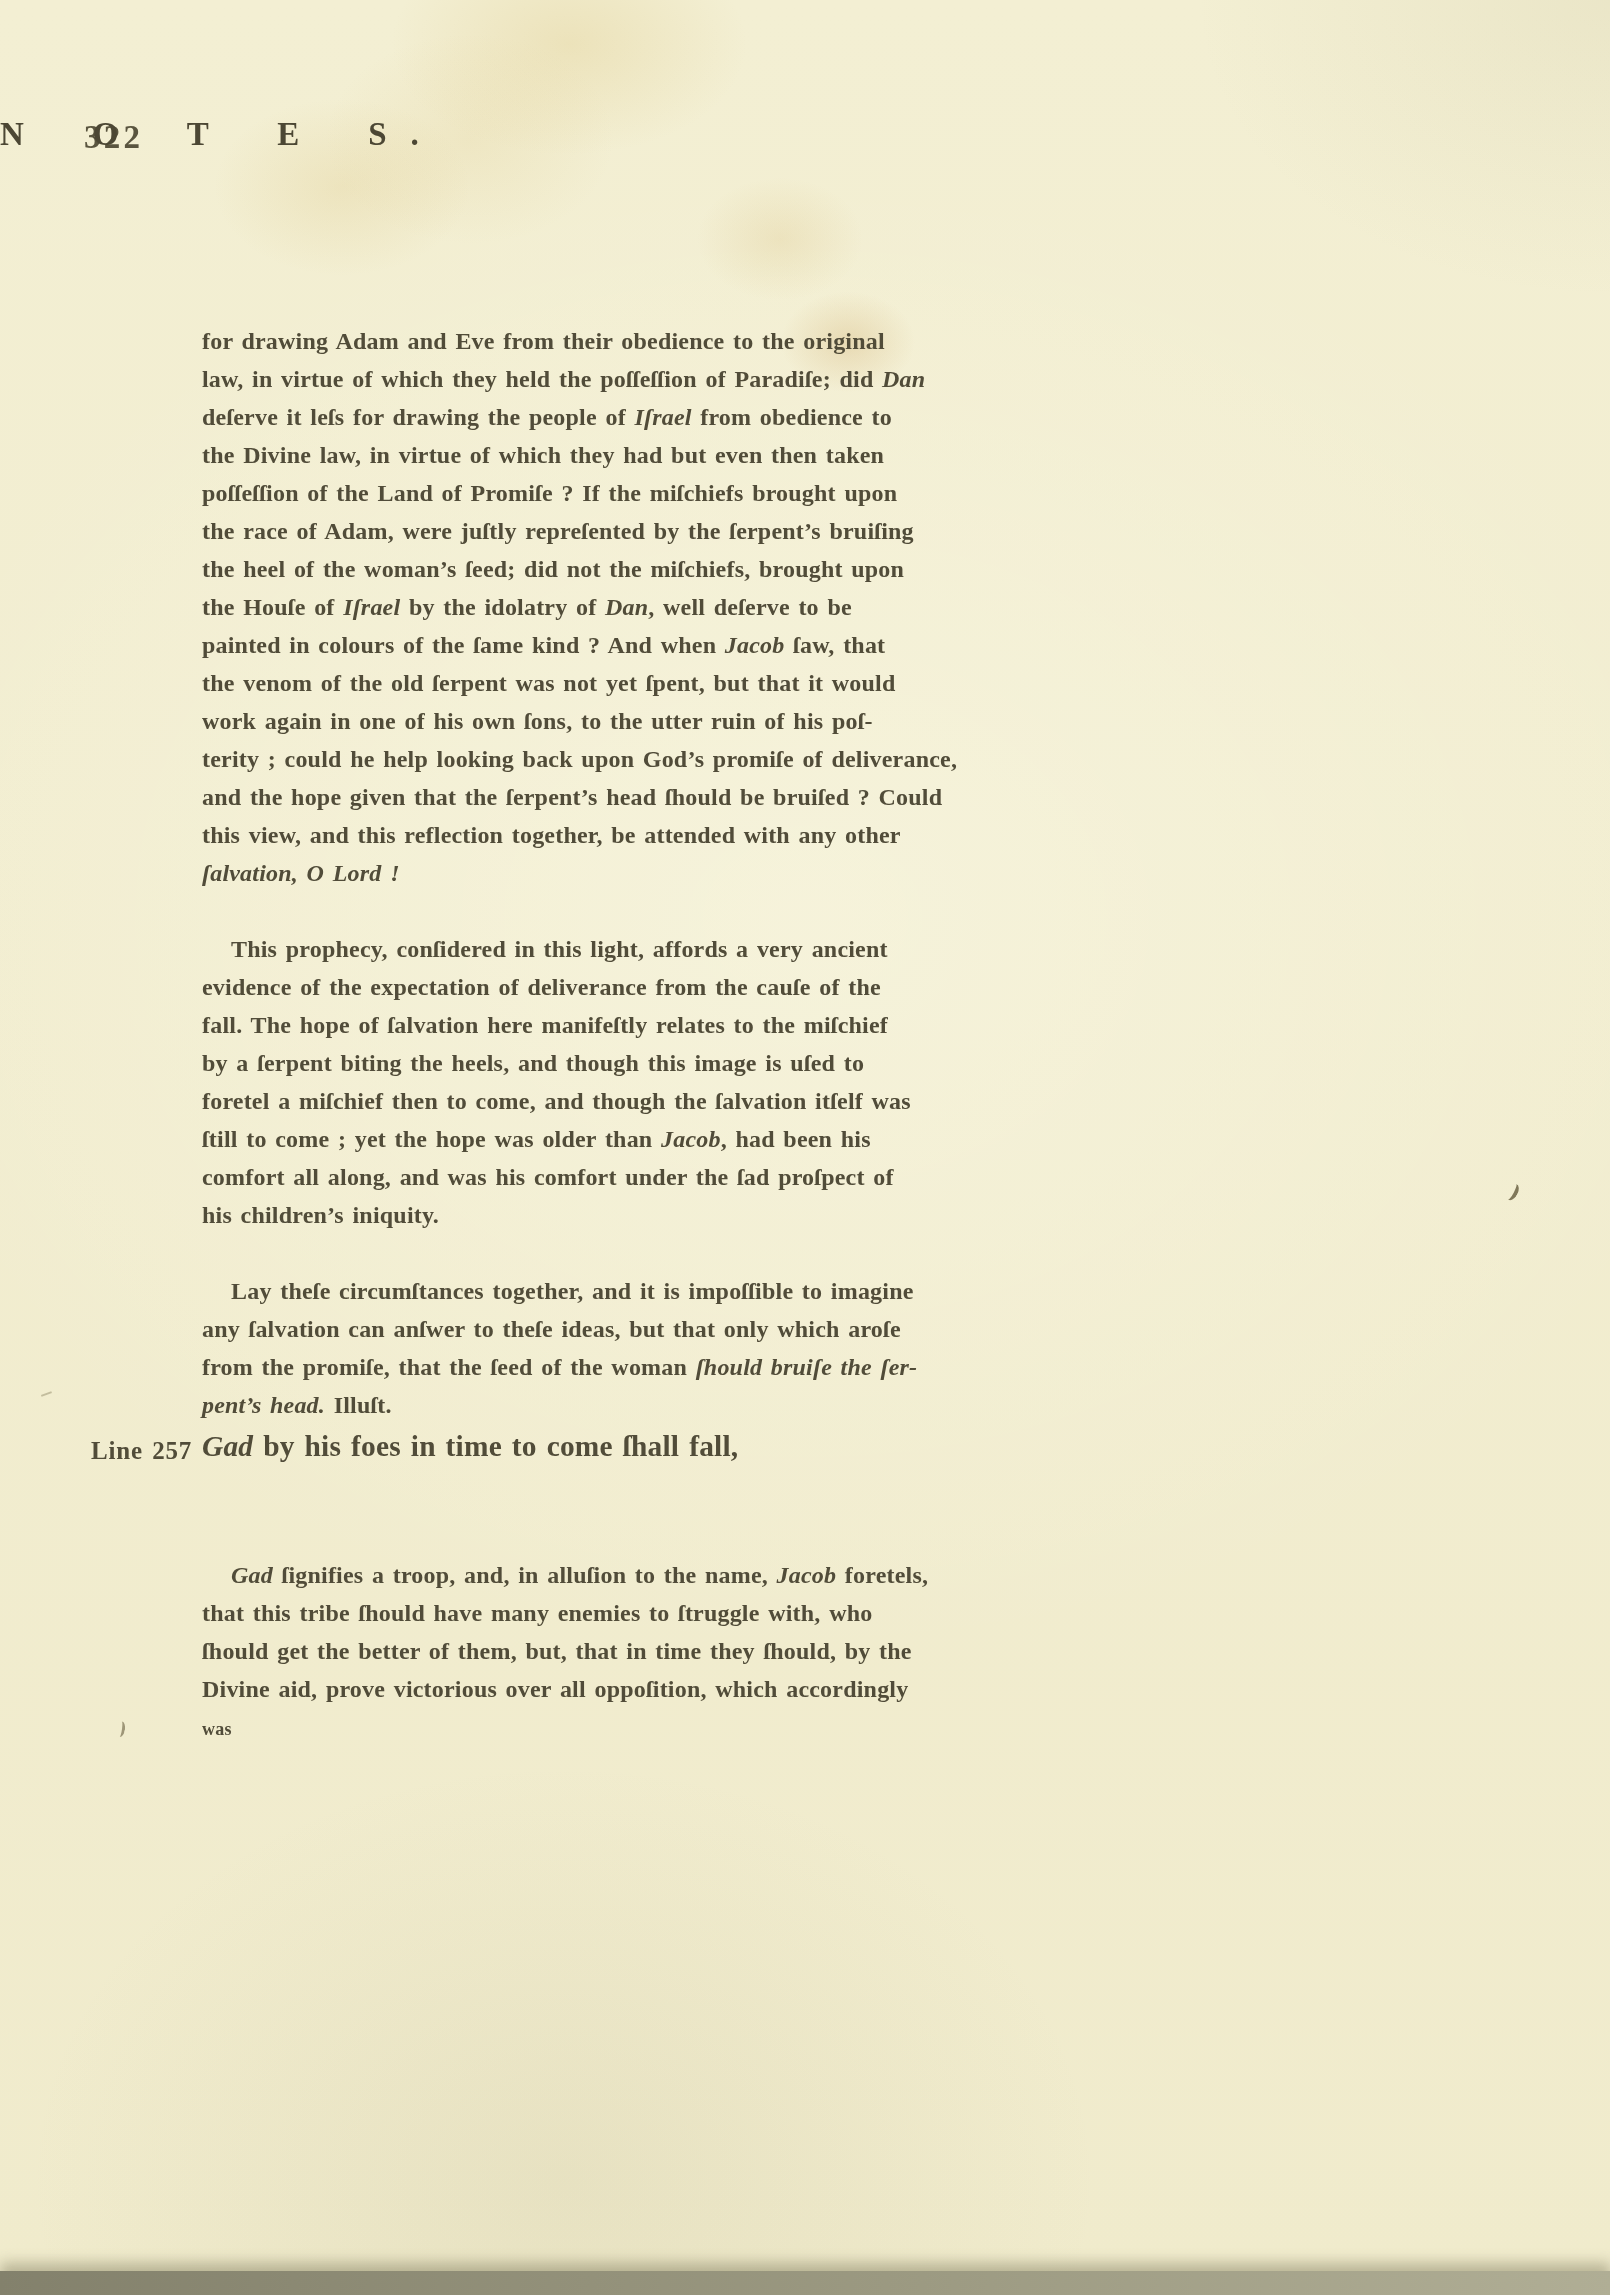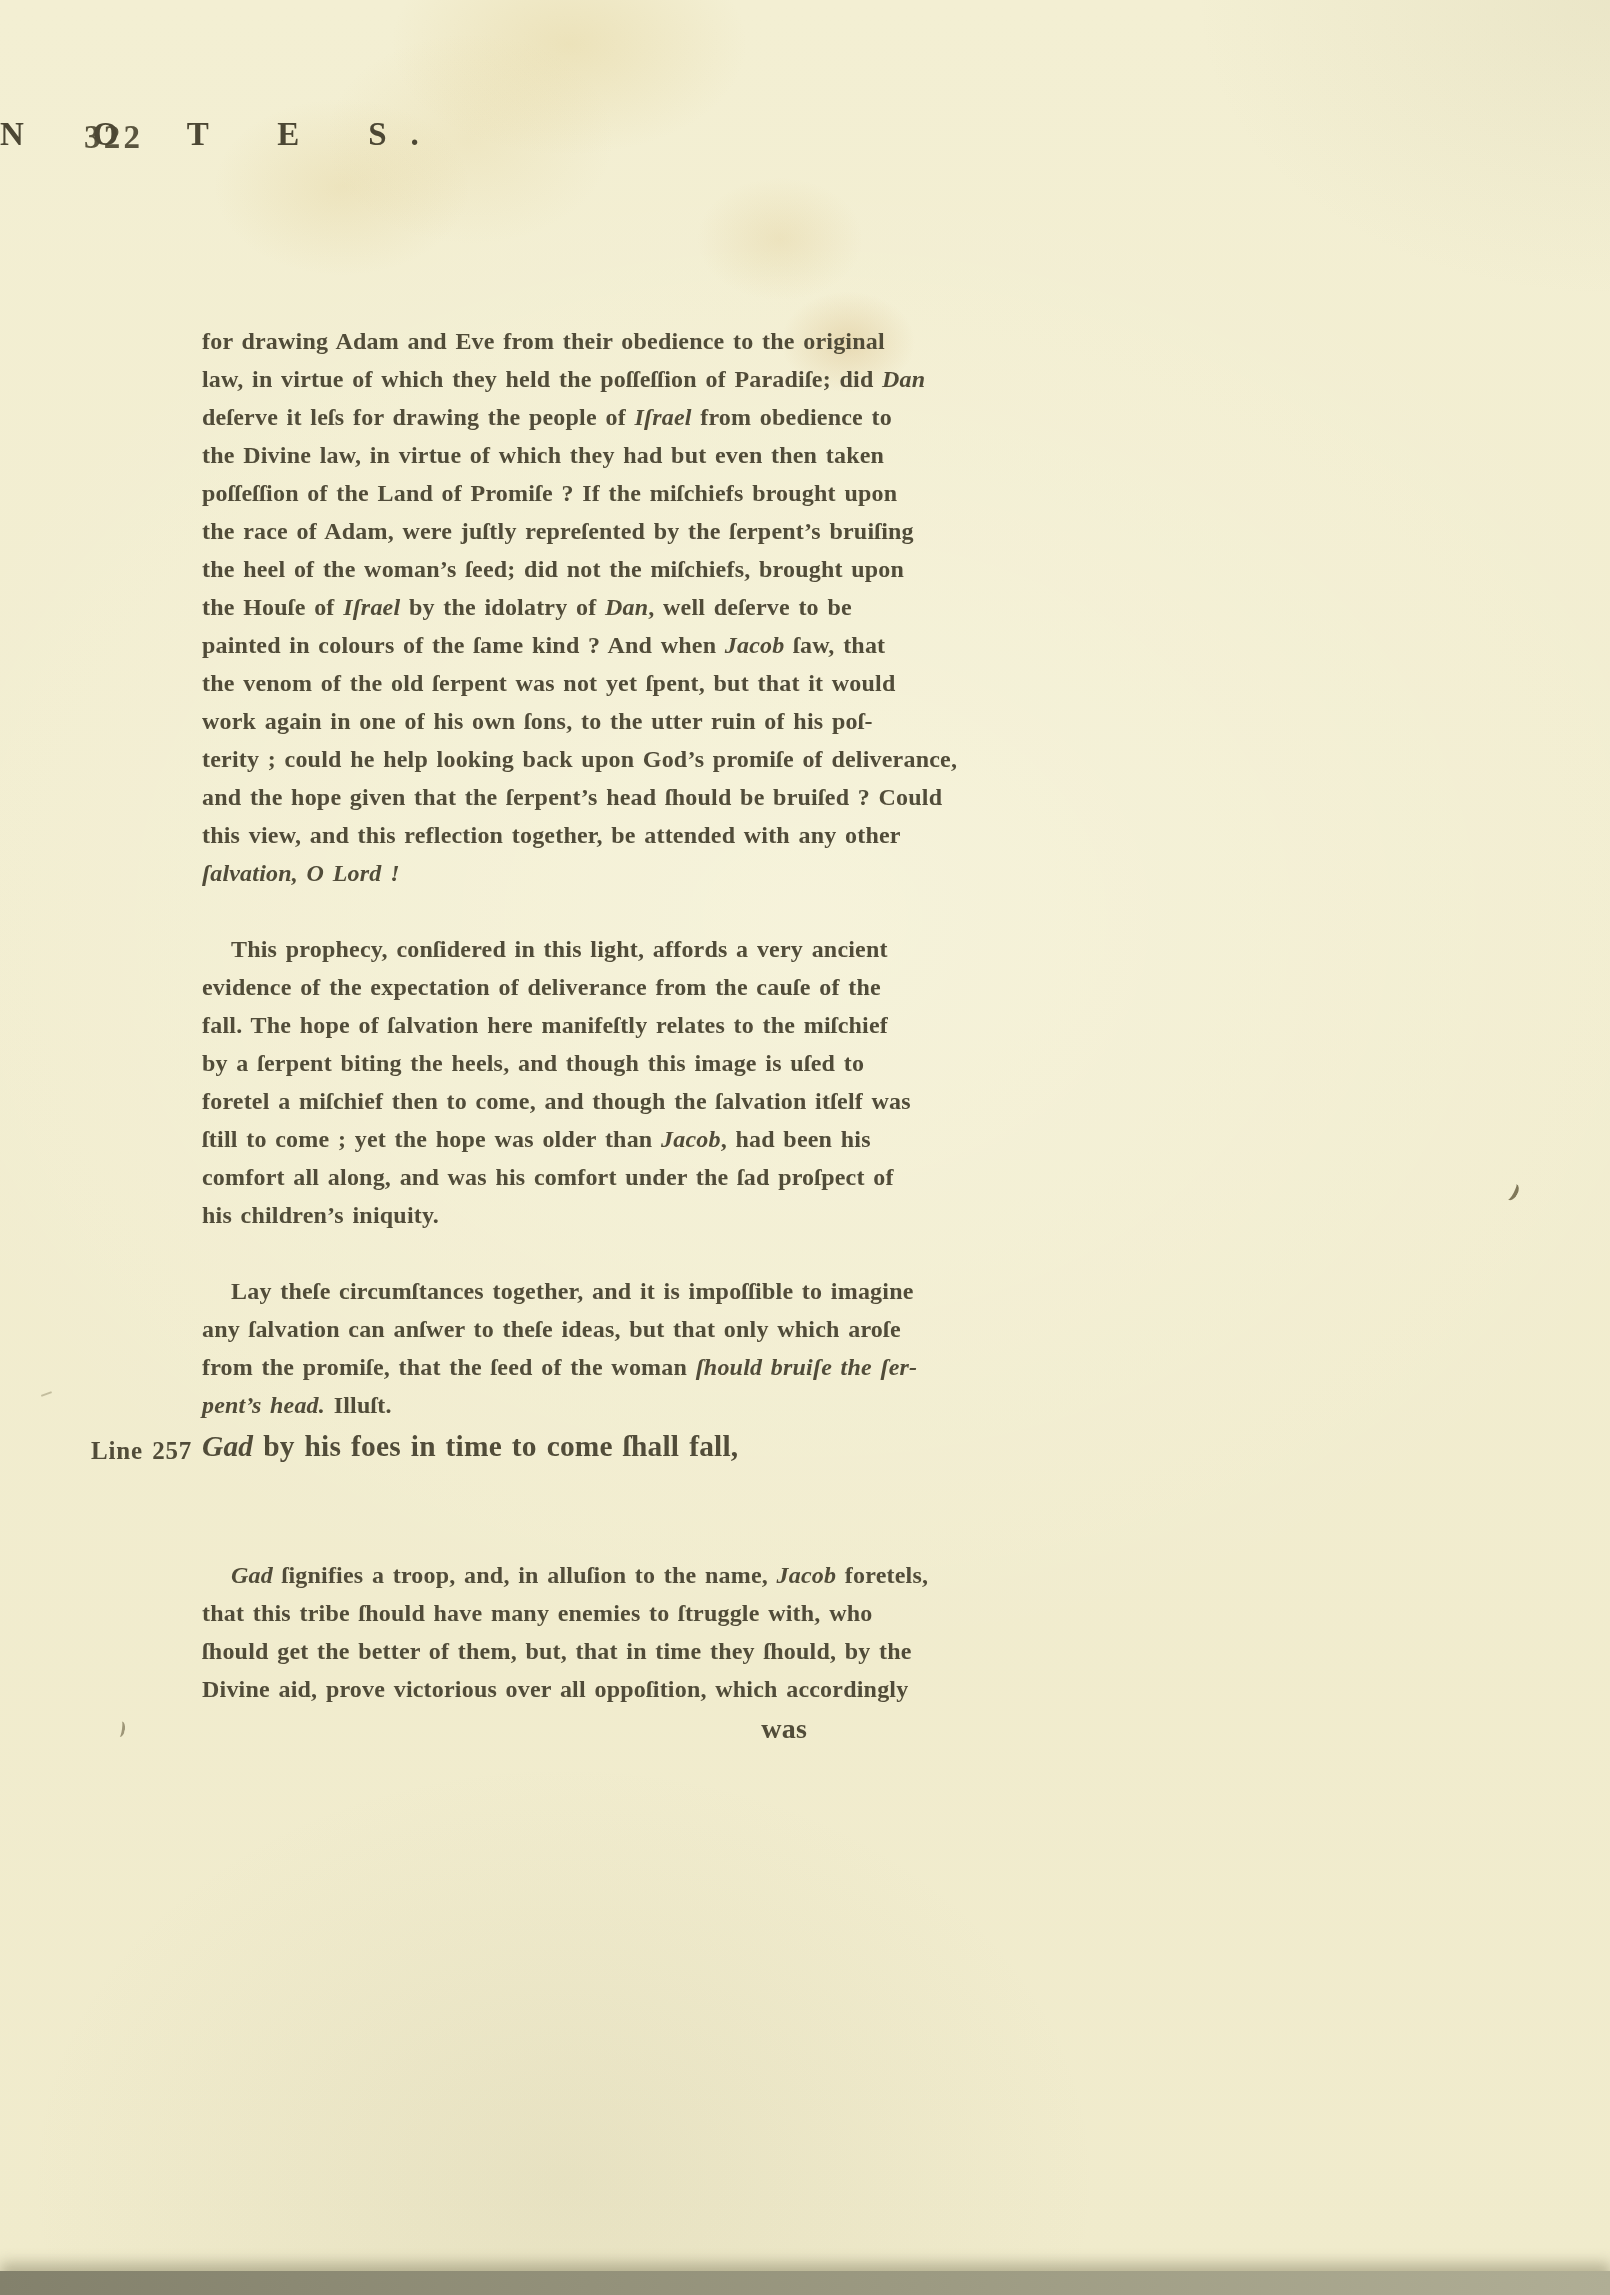--- a/index.html
+++ b/index.html
@@ -52,22 +52,22 @@
     position:relative;
     font-size:29.4px; line-height:45px;
   }
   .lineref-label {
     position:absolute; left:-111px; top:4px;
     font-size:25px; letter-spacing:0.8px;
   }
   .block-lineref + .block-paragraph { margin-top:87px; }
   .block-catchword {
     margin-top:1.6px;
-    text-align:right; padding-right:16px;
-    font-size:28px;
+    padding-right:16px;
+    font-size:18px;
   }
   
   .ink-mark { position:absolute; background:transparent; }
   .mark-a {
     left:1507px; top:1183px; width:7.2px; height:17.5px;
     border-right:4px solid rgba(90,80,50,.75); border-radius:0 60% 60% 0;
     transform:rotate(28deg);
   }
   .mark-b {
     left:116px; top:1721px; width:5.6px; height:16px;

